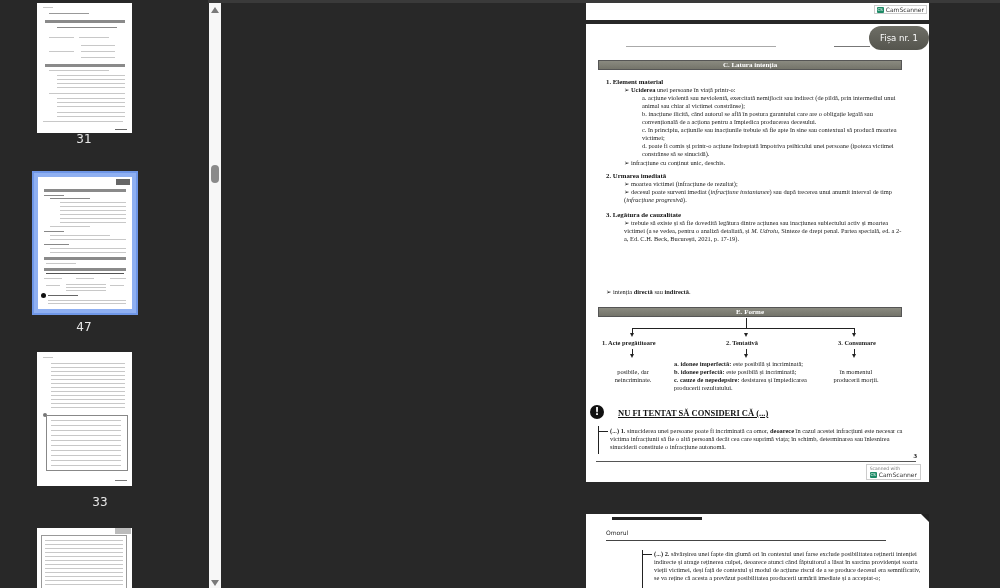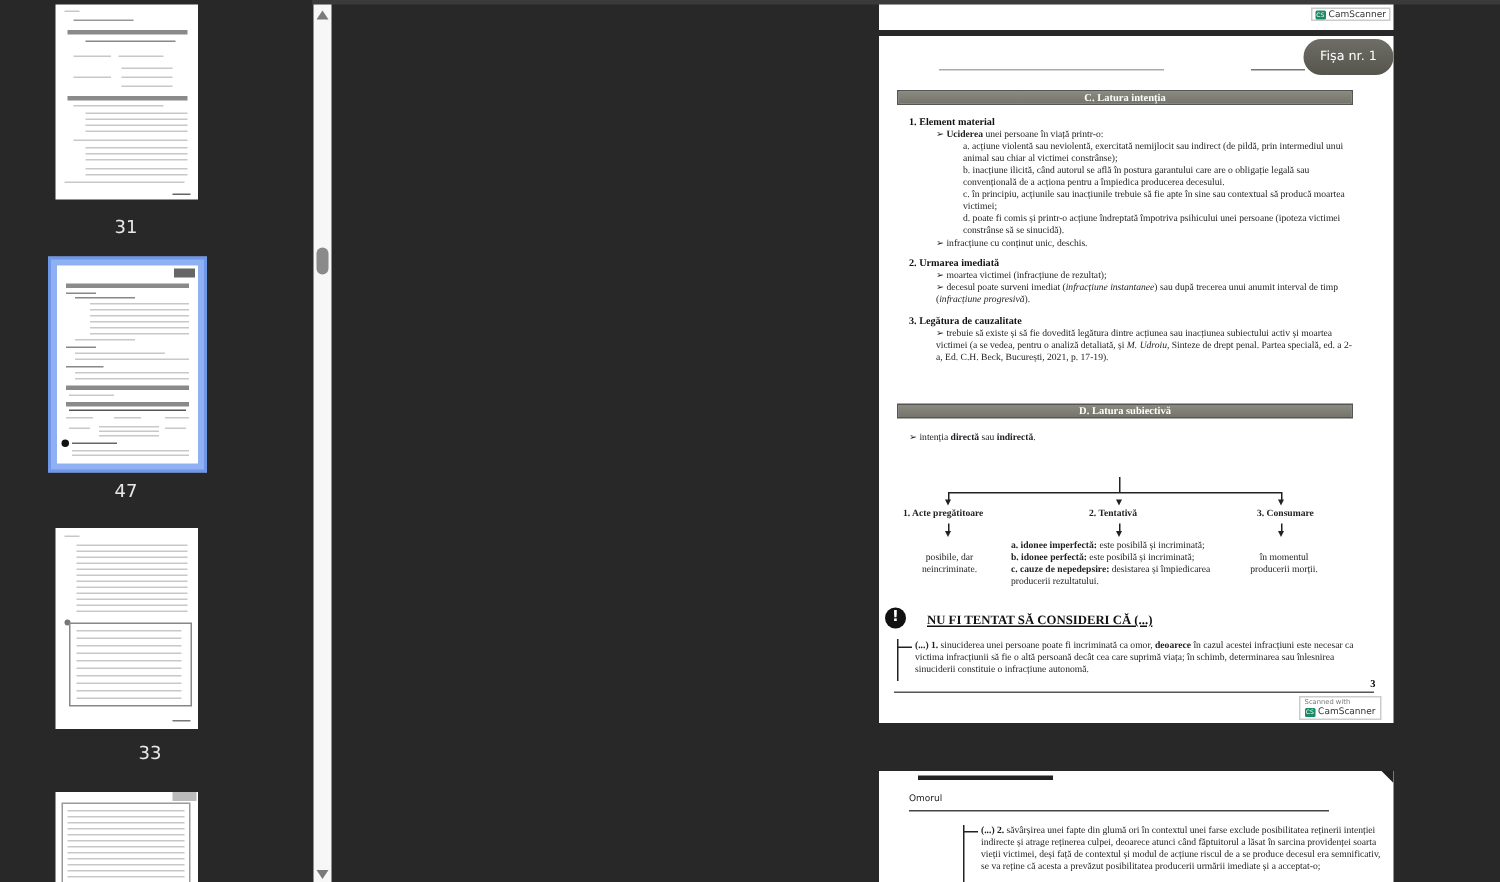--- a/index.html
+++ b/index.html
@@ -83,21 +83,21 @@
     <div class="ln" style="left:20px;top:84px;width:68px;"></div>
     <div class="ln" style="left:12px;top:90px;width:76px;"></div>
     <div class="ln" style="left:20px;top:95px;width:68px;"></div>
     <div class="ln" style="left:20px;top:99px;width:68px;"></div>
     <div class="ln" style="left:20px;top:103px;width:68px;"></div>
     <div class="ln" style="left:20px;top:109px;width:68px;"></div>
     <div class="ln" style="left:20px;top:113px;width:68px;"></div>
     <div class="ln" style="left:6px;top:118px;width:80px;"></div>
     <div class="ln" style="left:78px;top:126px;width:12px;background:#666;"></div>
   </div>
-  <div class="thumb-label" style="left:34px;top:144px;">31</div>
+  <div class="thumb-label" style="left:34px;top:132px;">31</div>
 
   <div class="thumb-sel" style="left:32px;top:171px;width:106px;height:144px;">
     <div class="thumb" style="left:4px;top:4px;width:94px;height:132px;">
       <div class="bar" style="left:78px;top:2px;width:14px;height:6px;background:#666;"></div>
       <div class="bar" style="left:6px;top:12px;width:82px;"></div>
       <div class="ln" style="left:6px;top:18px;width:20px;background:#888;"></div>
       <div class="ln" style="left:12px;top:21px;width:40px;background:#888;"></div>
       <div class="ln" style="left:22px;top:25px;width:66px;"></div>
       <div class="ln" style="left:22px;top:29px;width:66px;"></div>
       <div class="ln" style="left:22px;top:33px;width:66px;"></div>
@@ -207,23 +207,23 @@
   <div class="txt" style="left:56px;top:118px;width:262px;">d. poate fi comis și printr-o acțiune îndreptată împotriva psihicului unei persoane (ipoteza victimei constrânse să se sinucidă).</div>
   <div class="txt" style="left:38px;top:135px;">➢ <span>infracțiune cu conținut unic, deschis.</span></div>
 
   <div class="txt h" style="left:20px;top:148px;">2. Urmarea imediată</div>
   <div class="txt" style="left:38px;top:156px;">➢ <span>moartea victimei (infracțiune de rezultat);</span></div>
   <div class="txt" style="left:38px;top:164px;width:280px;">➢ <span>decesul poate surveni imediat (</span><span class="i">infracțiune instantanee</span><span>) sau după trecerea unui anumit interval de timp (</span><span class="i">infracțiune progresivă</span><span>).</span></div>
 
   <div class="txt h" style="left:20px;top:187px;">3. Legătura de cauzalitate</div>
   <div class="txt" style="left:38px;top:195px;width:280px;">➢ <span>trebuie să existe și să fie dovedită legătura dintre acțiunea sau inacțiunea subiectului activ și moartea victimei (a se vedea, pentru o analiză detaliată, și </span><span class="i">M. Udroiu</span><span>, Sinteze de drept penal. Partea specială, ed. a 2-a, Ed. C.H. Beck, București, 2021, p. 17-19).</span></div>
 
-  <div class="sec" style="top:245px;">D. Latura subiectivă</div>
   <div class="txt" style="left:20px;top:264px;">➢ <span>intenția </span><span class="b">directă</span><span> sau </span><span class="b">indirectă</span><span>.</span></div>
 
+  <div class="sec" style="top:283px;">E. Forme</div>
   <div class="tree-line" style="left:160px;top:294px;width:1px;height:10px;"></div>
   <div class="tree-line" style="left:46px;top:304px;width:222px;height:1px;"></div>
   <div class="tree-line" style="left:46px;top:304px;width:1px;height:6px;"></div>
   <div class="tree-line" style="left:268px;top:304px;width:1px;height:6px;"></div>
   <div class="arrow-down" style="left:44px;top:309px;"></div>
   <div class="arrow-down" style="left:158px;top:309px;"></div>
   <div class="arrow-down" style="left:266px;top:309px;"></div>
 
   <div class="txt b" style="left:16px;top:315px;">1. Acte pregătitoare</div>
   <div class="txt b" style="left:140px;top:315px;">2. Tentativă</div>

